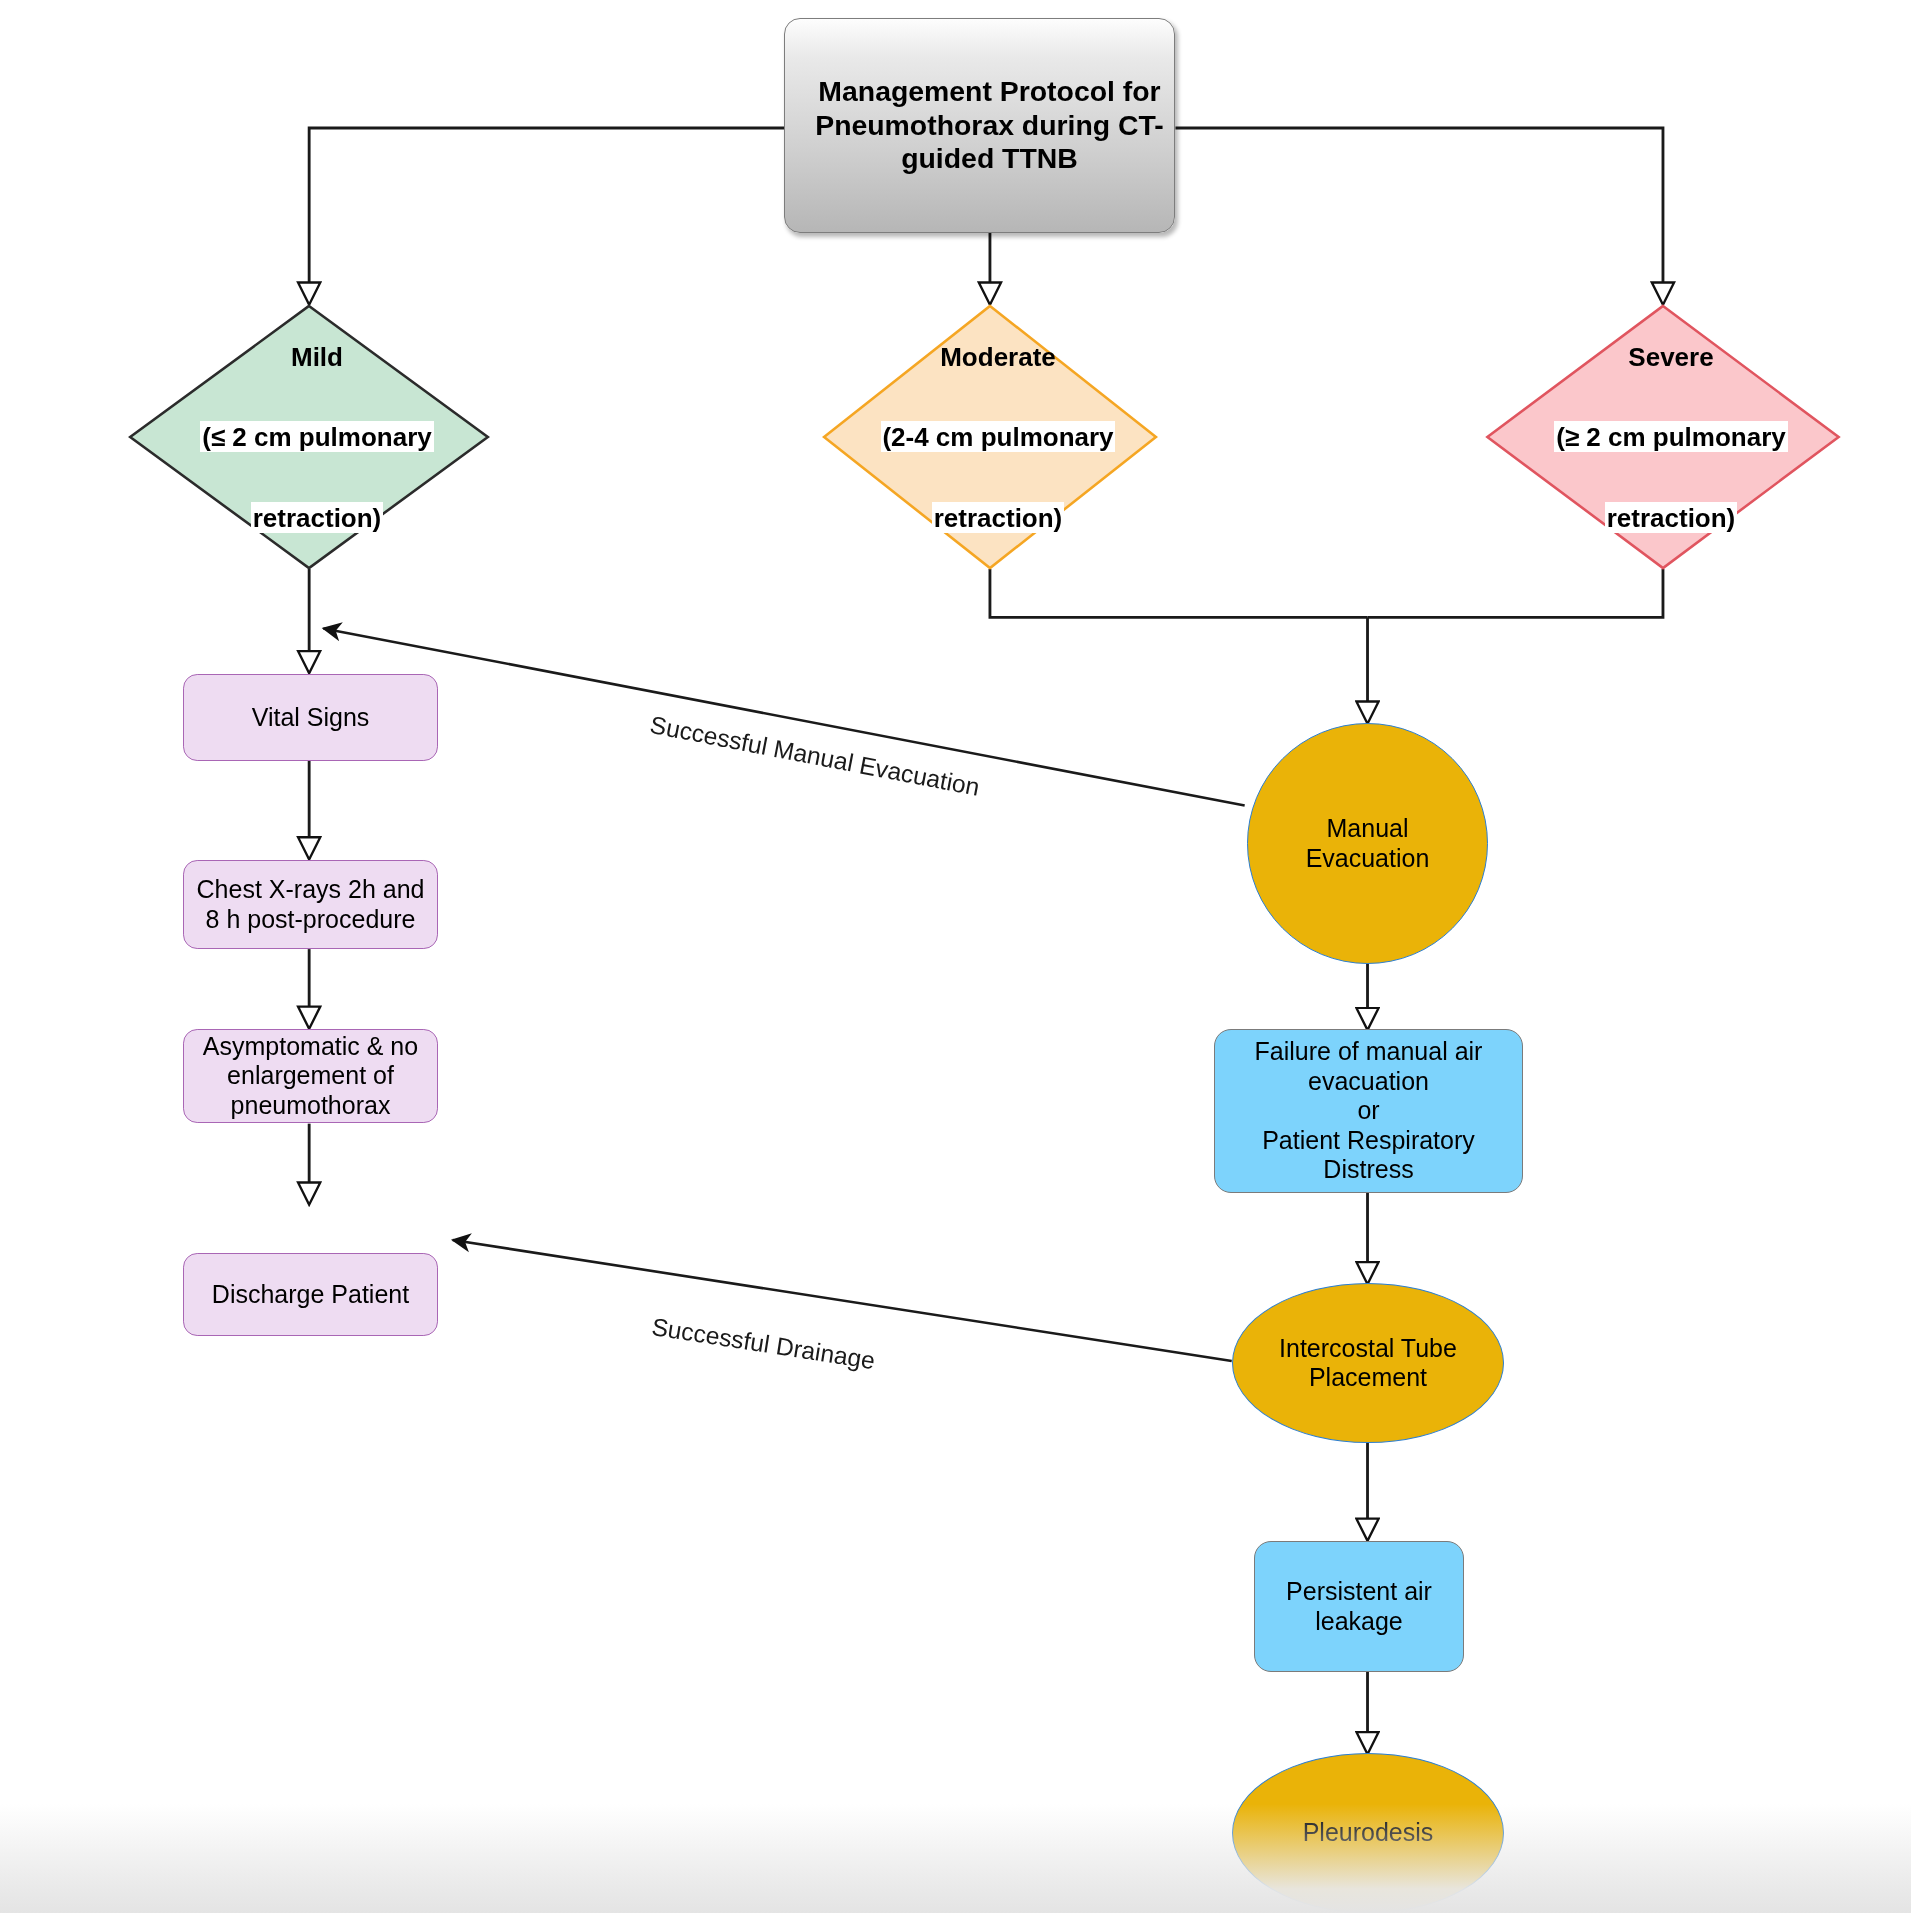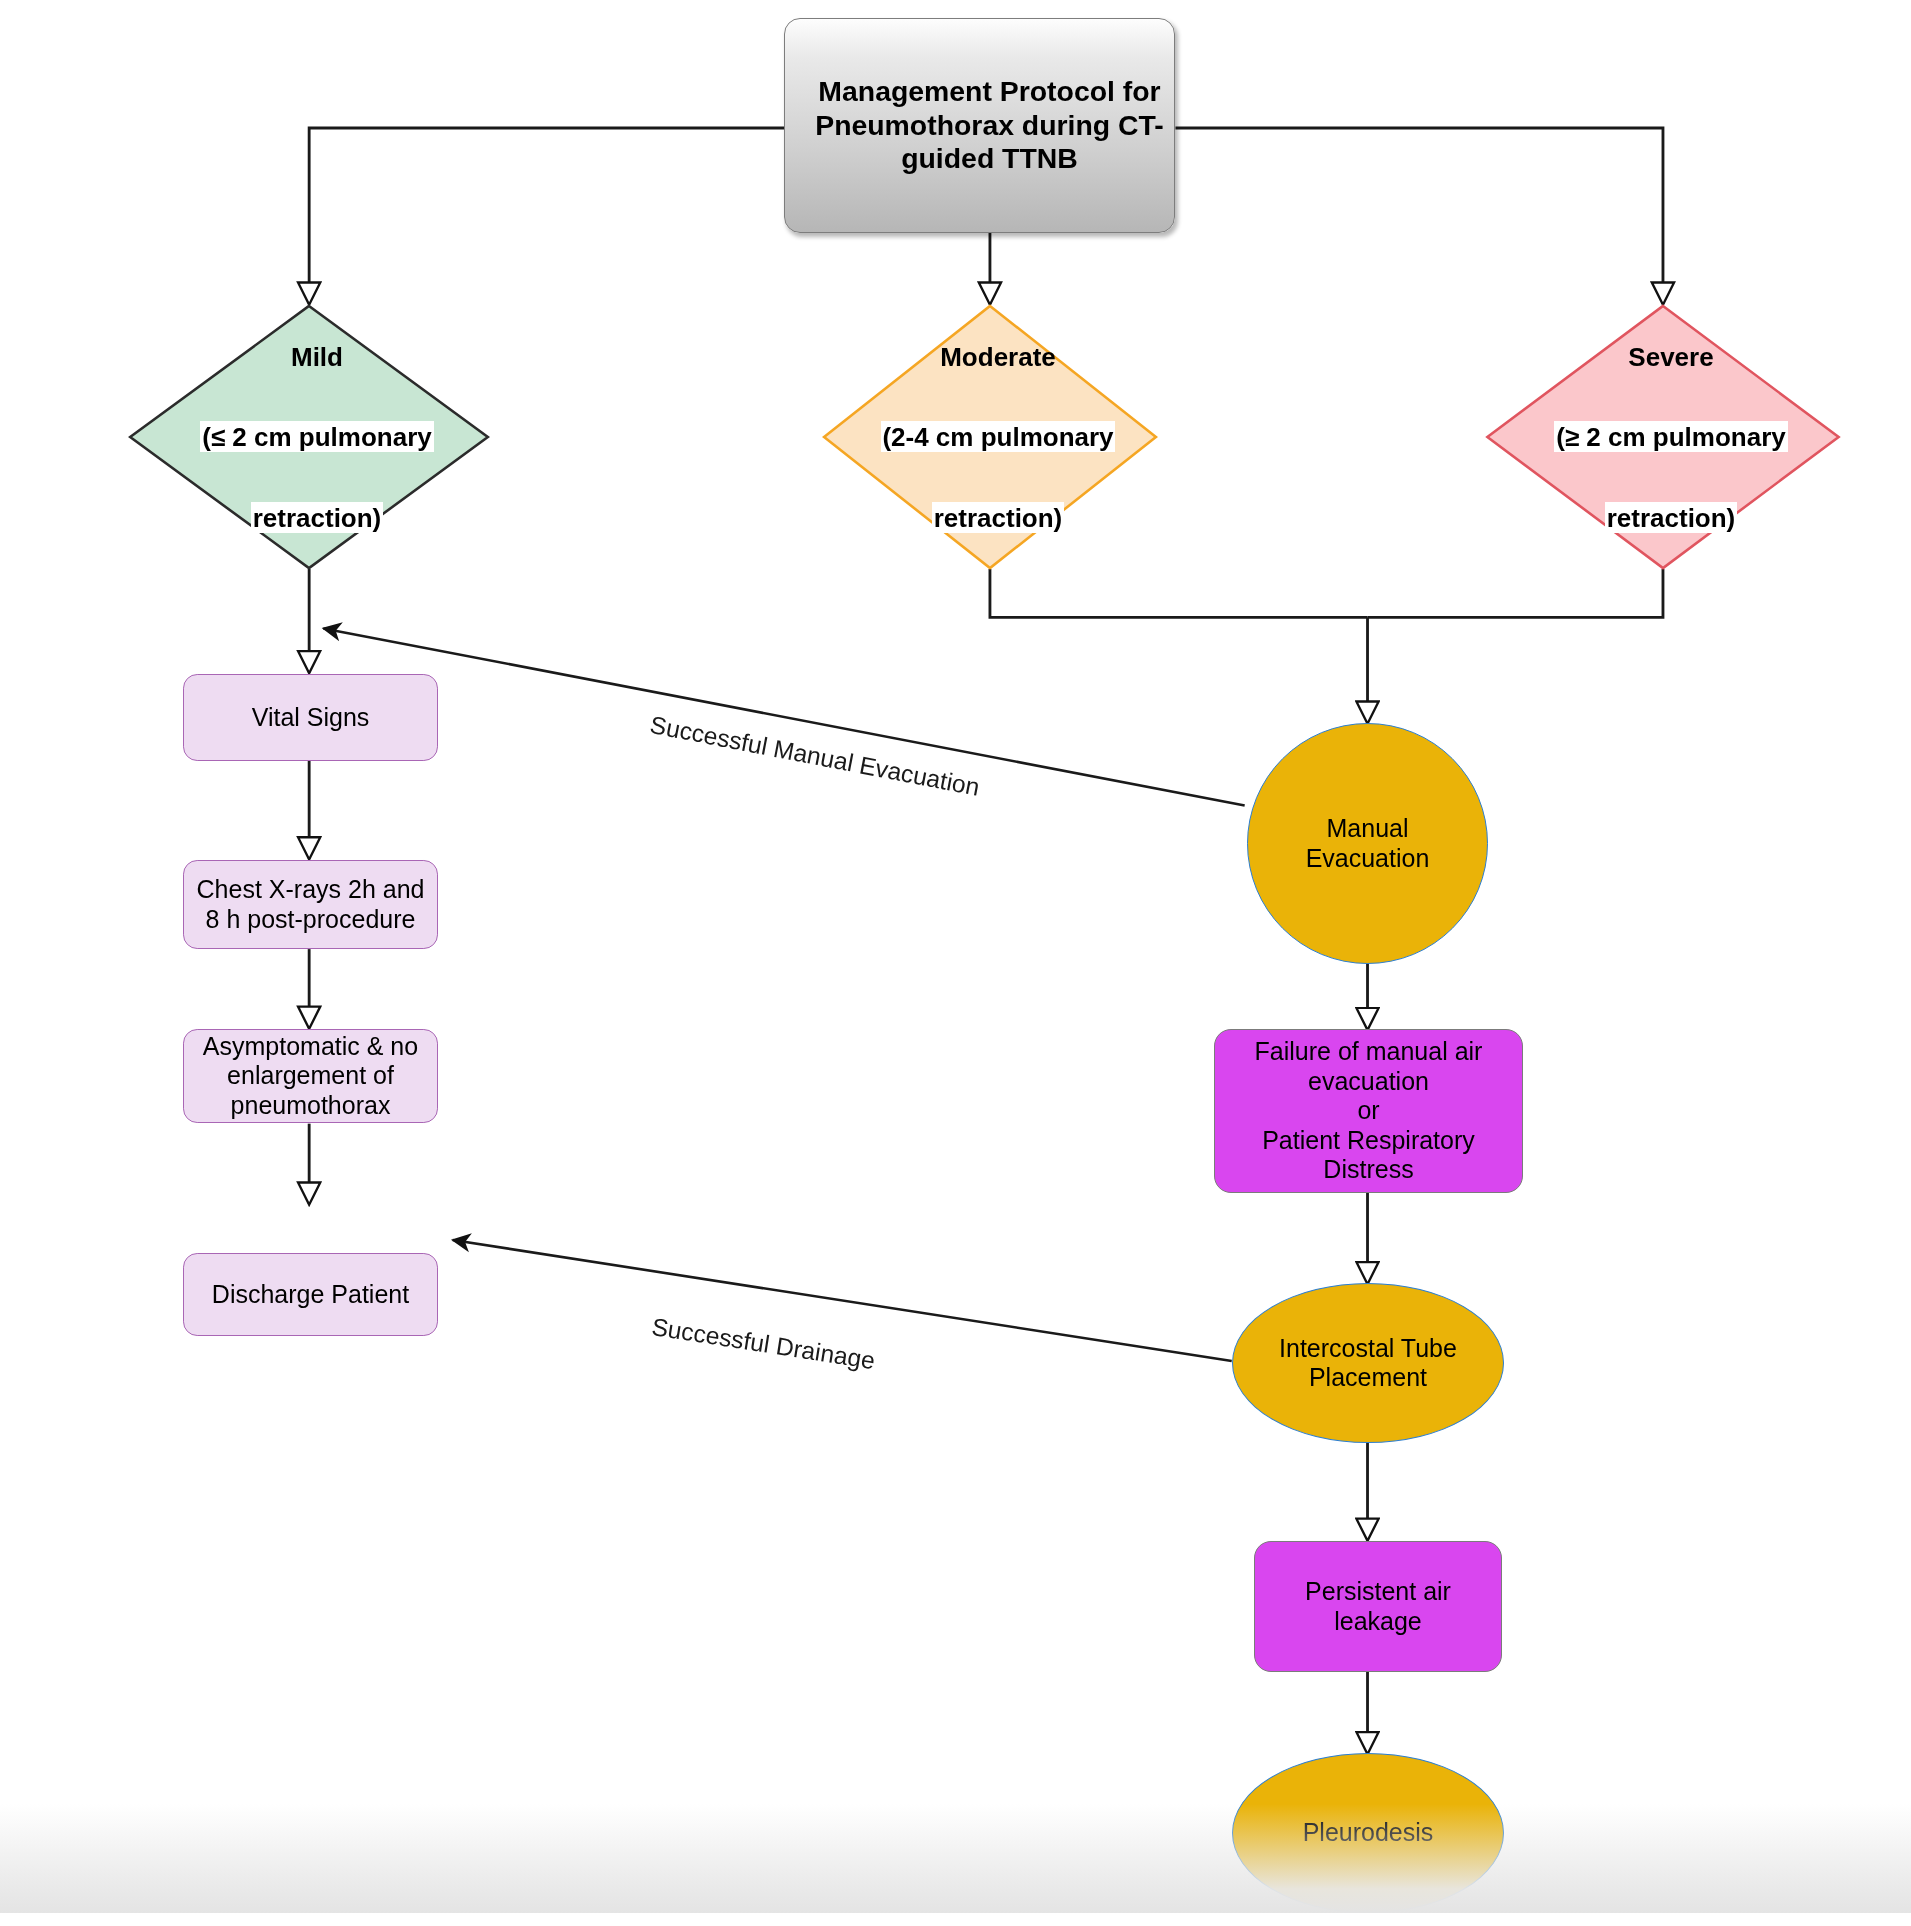--- a/index.html
+++ b/index.html
@@ -89,21 +89,21 @@
     border: 1.9px solid #a966b5;
     border-radius: 14.2px;
     background: #eedcf2;
     font-size: 25px;
   }
 
   
   .node-gray {
     border: 1.9px solid #7b7b7b;
     border-radius: 17px;
-    background: #d946ef;
+    background: #7dd3fc;
     font-size: 25px;
   }
 
   
   .node-blue {
     border: 1.9px solid #2d7fd1;
     border-radius: 50%;
     background: #eab308;
     font-size: 25px;
   }
@@ -256,21 +256,21 @@
     </div>
   </div>
 
   <div class="node node-blue" style="left:1232px; top:1283px; width:272px; height:160px;">
     <div class="txt">
       <div>Intercostal Tube</div>
       <div>Placement</div>
     </div>
   </div>
 
-  <div class="node node-gray" style="left:1254px; top:1541px; width:248px; height:131px;">
+  <div class="node node-gray" style="left:1254px; top:1541px; width:210px; height:131px;">
     <div class="txt">
       <div>Persistent air</div>
       <div>leakage</div>
     </div>
   </div>
 
   <div class="node node-blue" style="left:1232px; top:1753px; width:272px; height:160px;">
     <div class="txt">Pleurodesis</div>
   </div>
 

